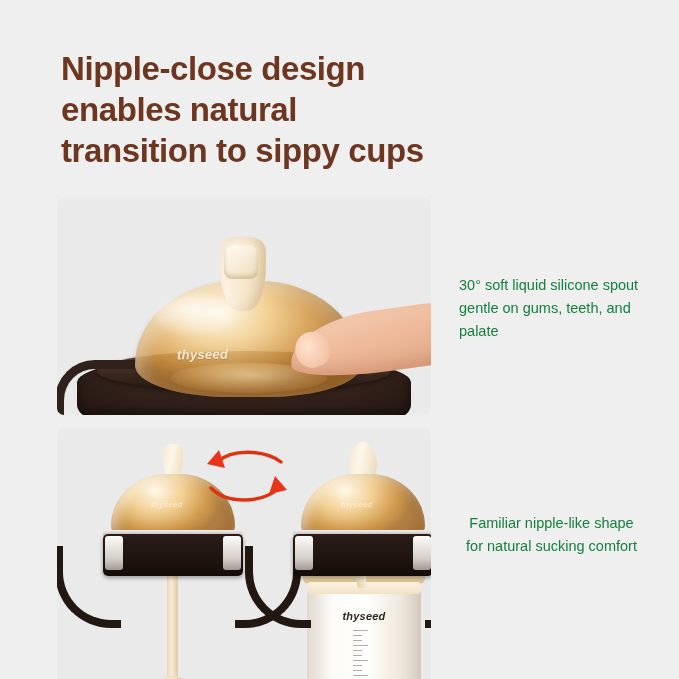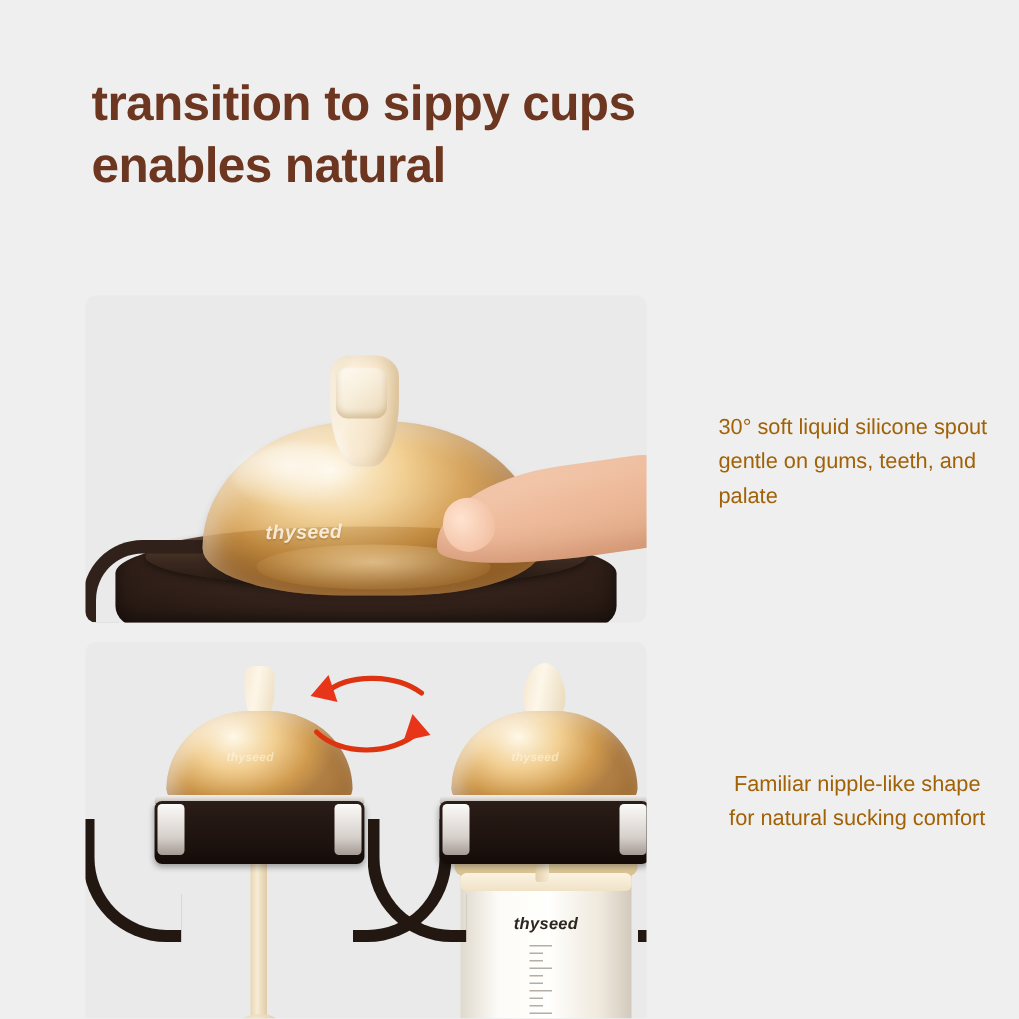--- a/index.html
+++ b/index.html
@@ -45,24 +45,23 @@
     inset: 0;
     border-radius: 7px;
     overflow: hidden;
   }
 
   
   .caption {
     position: absolute;
     left: 459px;
     width: 185px;
-    color: #a16207;
+    color: #15803d;
     font-size: 14.5px;
     line-height: 23px;
-    margin-left: 20px;
   }
   #caption-1 { top: 274px; }
   #caption-2 { top: 512px; text-align: center; }
 
   
   
   .p1-collar {
     position: absolute;
     left: 20px;
     bottom: -3px;
@@ -387,22 +386,23 @@
   }
   .arrows svg { display: block; }
 
   
   #panel-2 .panel-clip { border-bottom-left-radius: 0; border-bottom-right-radius: 0; }
 </style>
 </head>
 <body>
 
 <div id="heading">
+  <span class="hl">Nipple-close design</span>
+  <span class="hl">enables natural</span>
   <span class="hl">transition to sippy cups</span>
-  <span class="hl">enables natural</span>
 </div>
 
 <div class="panel" id="panel-1">
   <div class="panel-clip">
     <div class="p1-collar"></div>
     <div class="p1-collar-rim"></div>
     <div class="p1-handle-l"></div>
 
     <div class="p1-spout-flare"></div>
 

